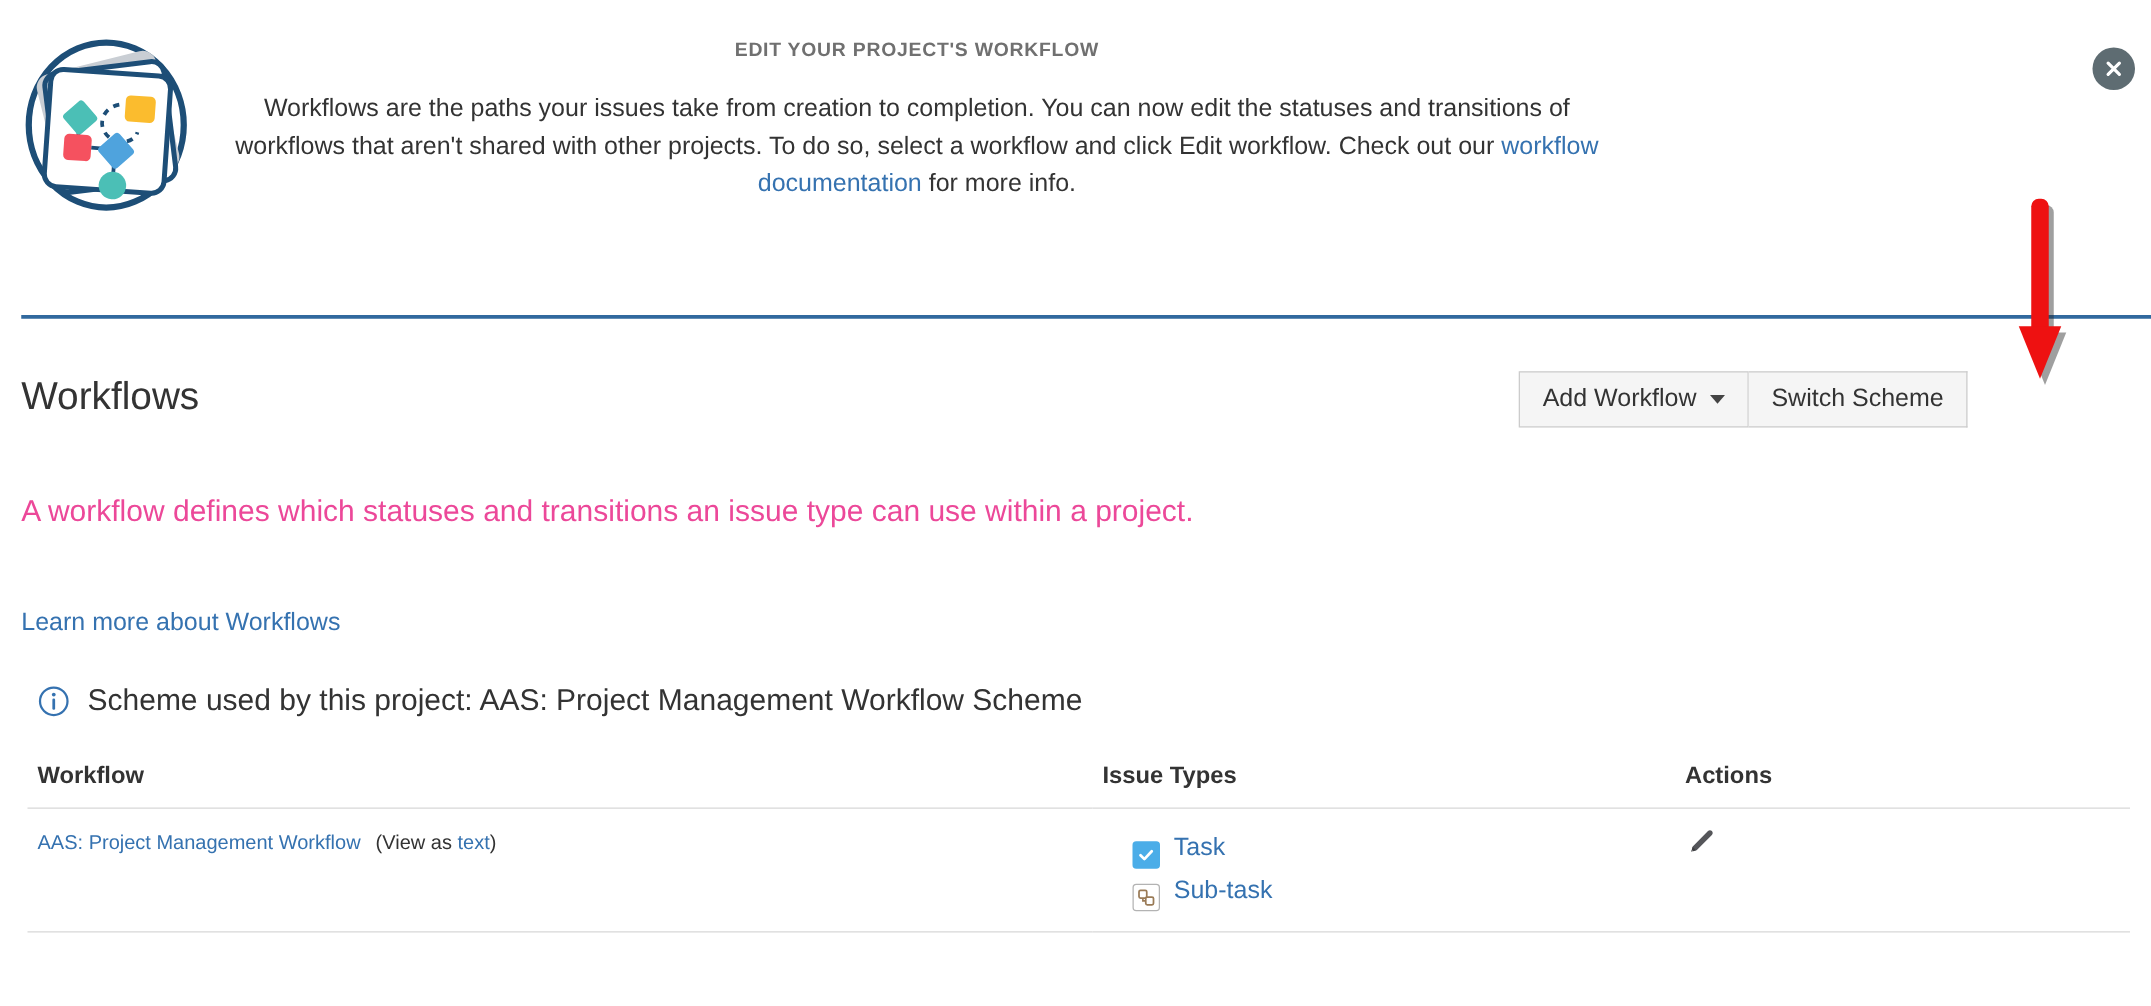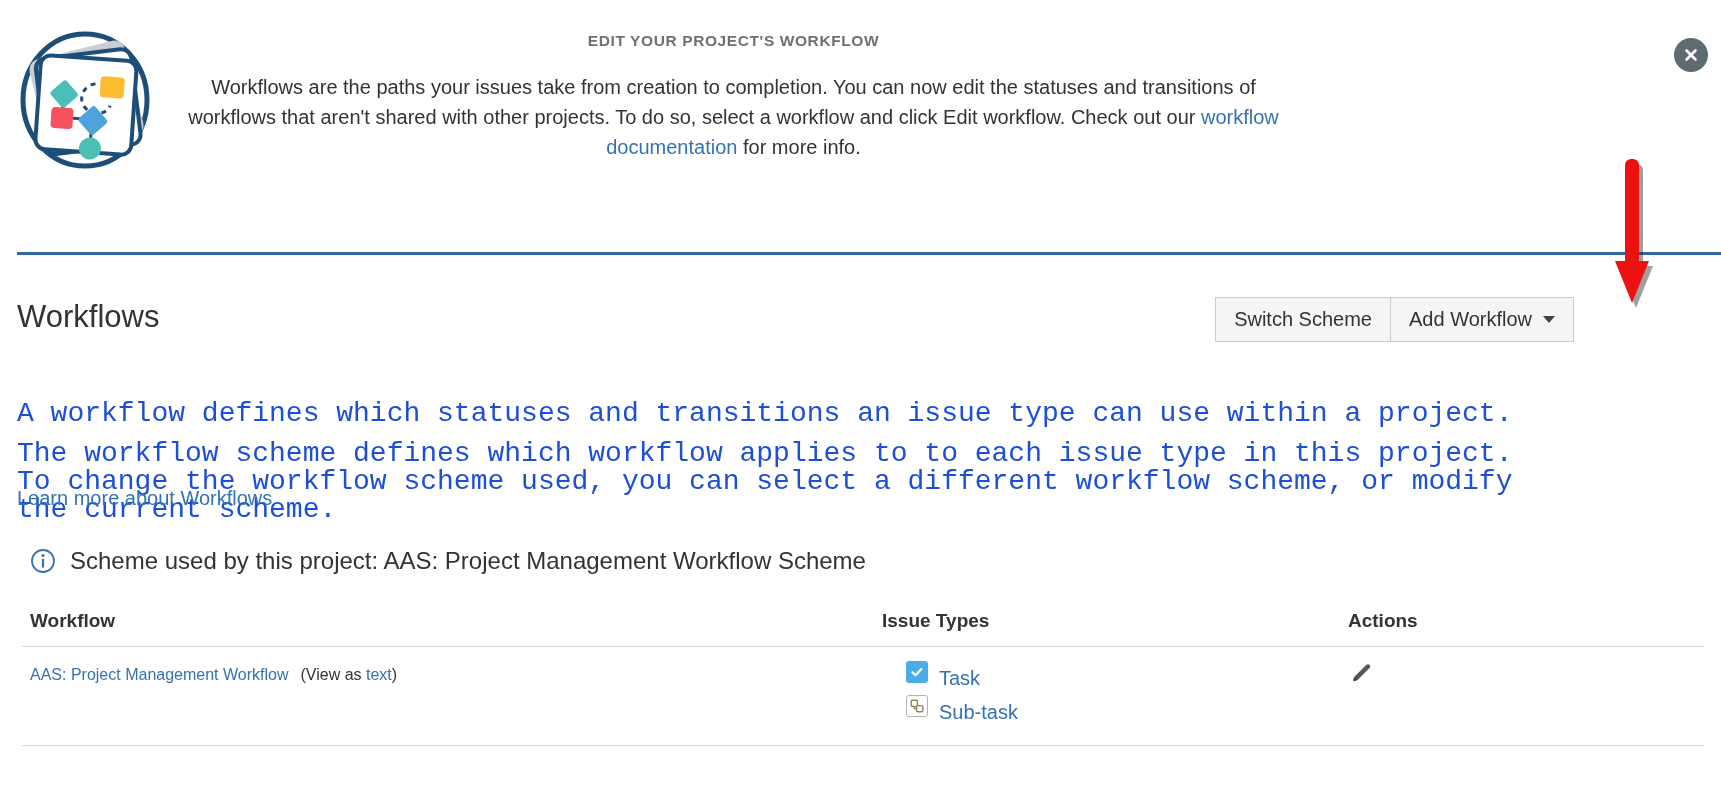--- a/index.html
+++ b/index.html
@@ -134,24 +134,23 @@
     border-left: 6px solid transparent;
     border-right: 6px solid transparent;
     border-top: 7px solid #444;
   }
 
   
   .desc {
     position: absolute;
     left: 17px;
     width: 1500px;
-    font-size: 28px;
+    font-size: 24px;
     line-height: 28px;
-    color: #1d4ed8;
-    font-family: Liberation Mono, monospace;
+    color: #ec4899;
   }
   .desc-1 { top: 372px; }
   .desc-2 { top: 412px; }
   .learn-link {
     position: absolute;
     left: 17px;
     top: 487px;
     font-size: 20px;
     color: #3572b0;
   }
@@ -201,21 +200,21 @@
 
   .wf-name-cell {
     color: #333;
     font-size: 16px;
     line-height: 28px;
   }
   .view-as { margin-left: 12px; }
 
   .issue-type {
     display: flex;
-    align-items: flex-start;
+    align-items: flex-end;
     line-height: 34px;
     color: #3572b0;
     padding-left: 24px;
   }
   .it-icon {
     width: 22px;
     height: 22px;
     margin-right: 11px;
     flex: none;
   }
@@ -294,31 +293,30 @@
       </svg>
     </button>
   </div>
 
   <div class="hr-blue"></div>
 
   <div class="head-row">
     <h1 class="page-title">Workflows</h1>
     <div class="btn-group">
       <button class="btn">
-        <span>Switch Scheme</span>
-      </button>
-      <button class="btn">
         <span>Add Workflow</span>
         <span class="caret"></span>
       </button>
+      <button class="btn">
+        <span>Switch Scheme</span>
+      </button>
     </div>
   </div>
 
   <p class="desc desc-1">A workflow defines which statuses and transitions an issue type can use within a project.</p>
-  <p class="desc desc-2">The workflow scheme defines which workflow applies to to each issue type in this project. To change the workflow scheme used, you can select a different workflow scheme, or modify the current scheme.</p>
   <a class="learn-link" href="#">Learn more about Workflows</a>
 
   <div class="info-line">
     <span class="info-icon">
       <svg width="26" height="26" viewBox="0 0 26 26" xmlns="http://www.w3.org/2000/svg">
         <circle cx="13" cy="13" r="11" fill="none" stroke="#3572b0" stroke-width="1.8"></circle>
         <circle cx="13" cy="7.6" r="1.5" fill="#3572b0"></circle>
         <rect x="11.9" y="10.8" width="2.2" height="9" rx="1" fill="#3572b0"></rect>
       </svg>
     </span>

